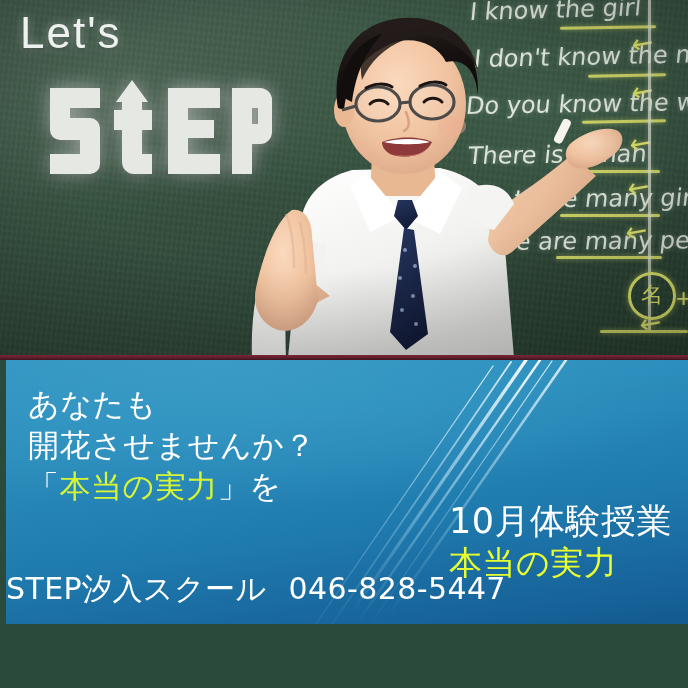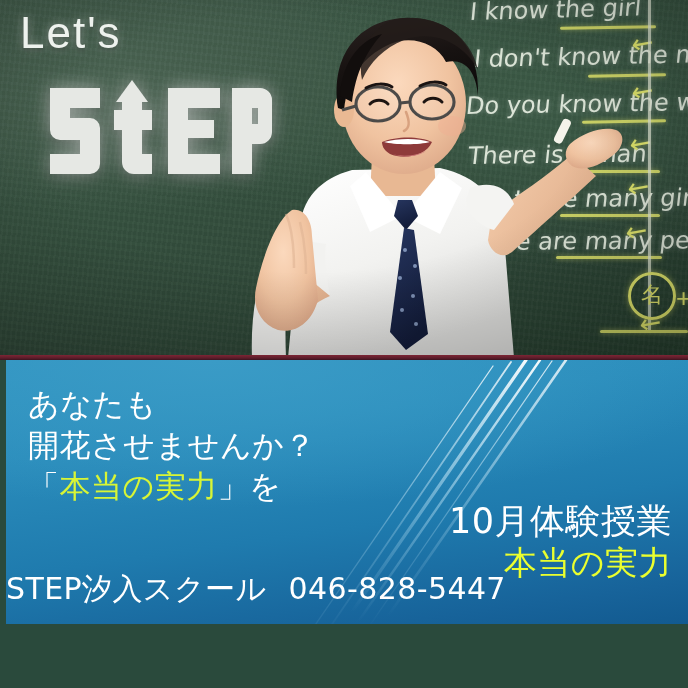--- a/index.html
+++ b/index.html
@@ -166,21 +166,21 @@
     color: #ffffff;
     line-height: 1.33;
     white-space: nowrap;
     letter-spacing: 0.5px;
   }
   .jp-hl { color: #d8f535; }
 
   .right-block {
     position: absolute;
     right: 22px; top: 140px;
-    text-align: right;
+    text-align: left;
     z-index: 4;
   }
   .r-line1 {
     font-family: "DejaVu Sans", sans-serif;
     font-size: 35px;
     color: #ffffff;
     white-space: nowrap;
     line-height: 1.24;
     letter-spacing: 0.5px;
   }

